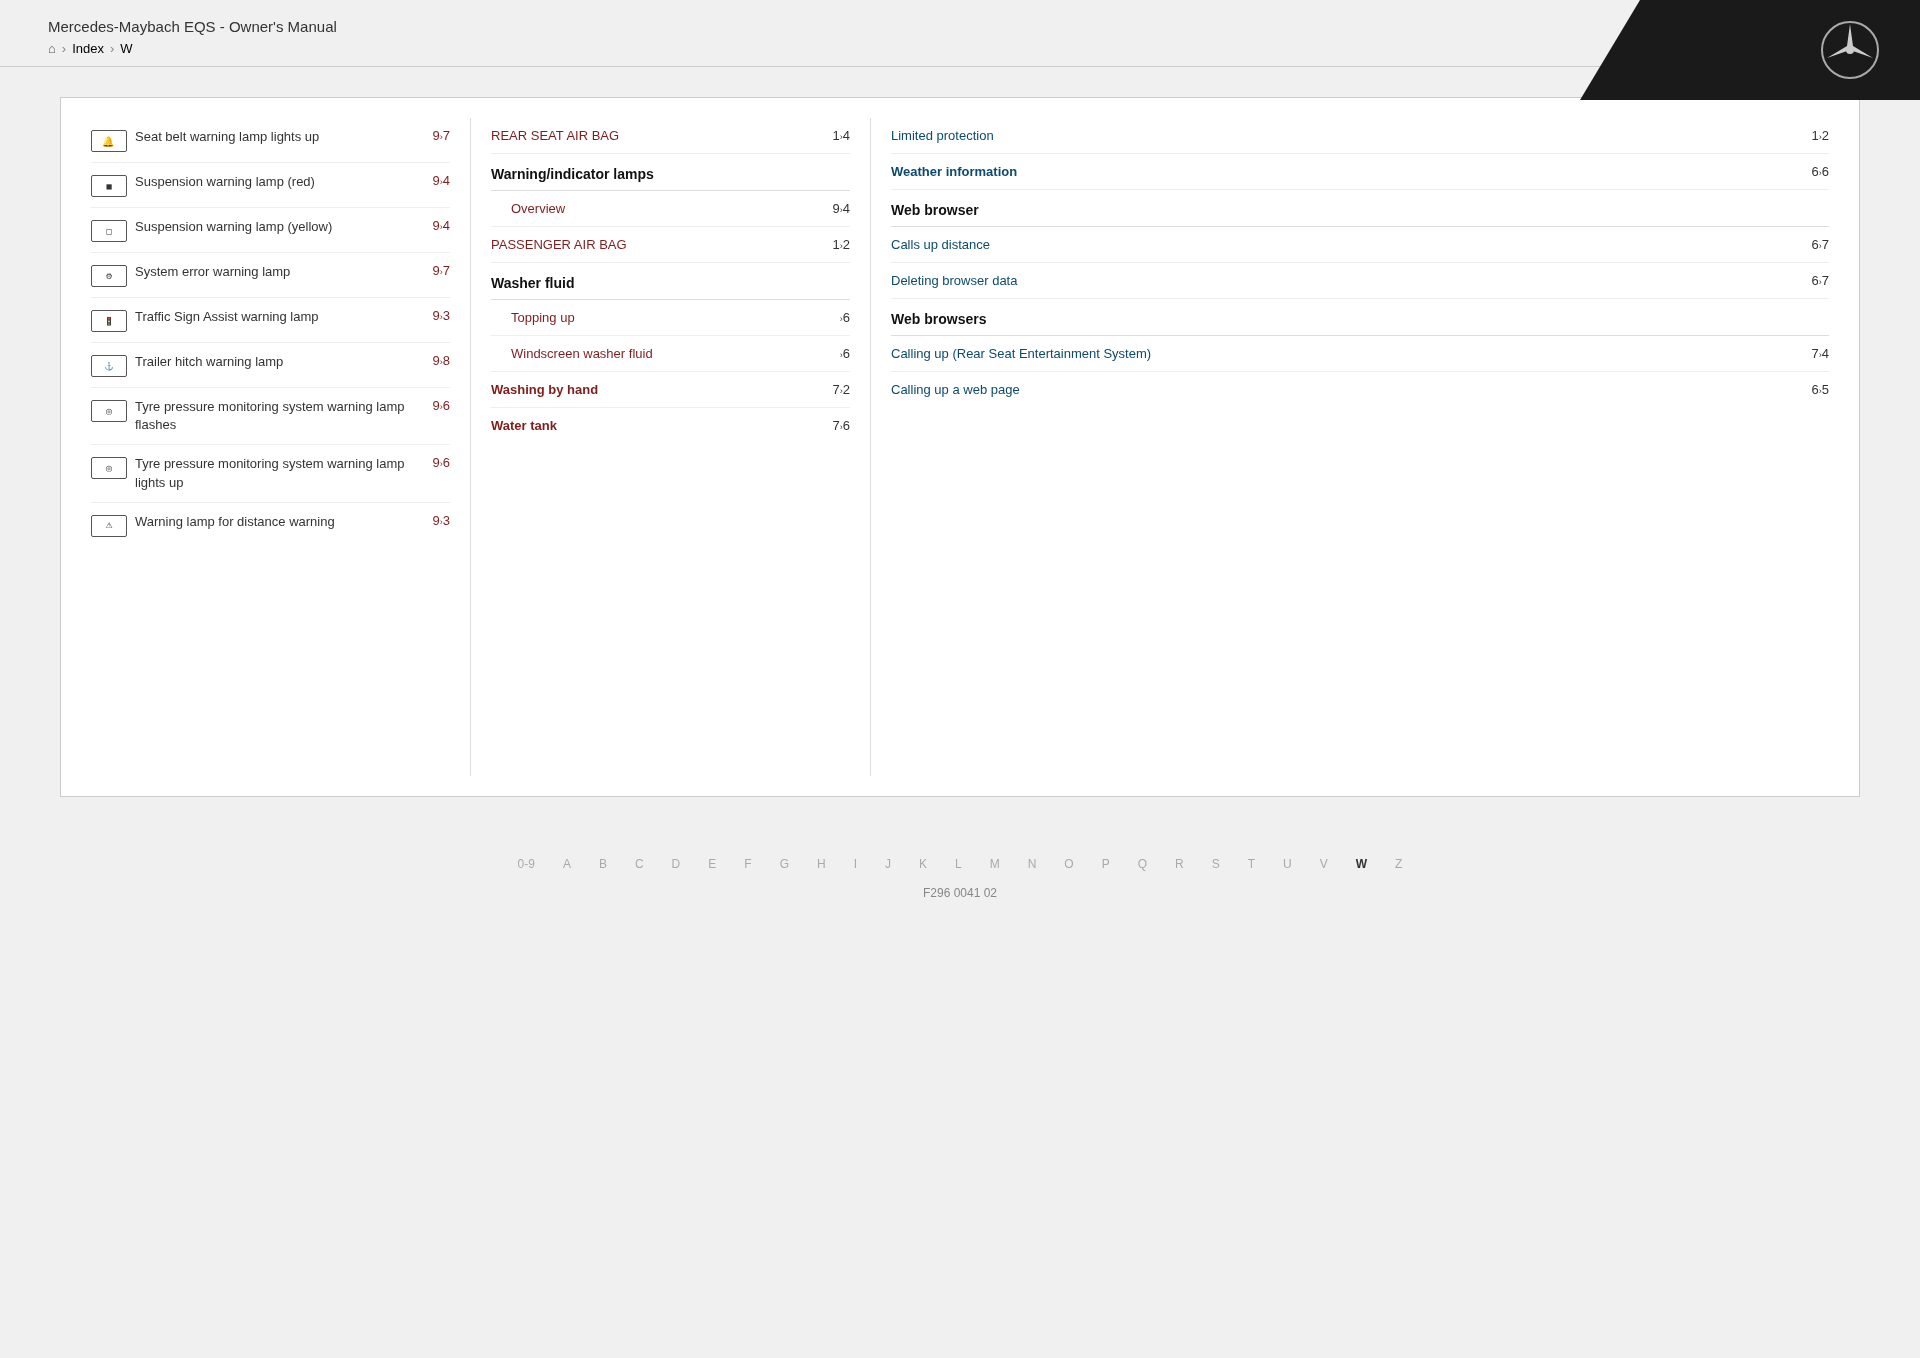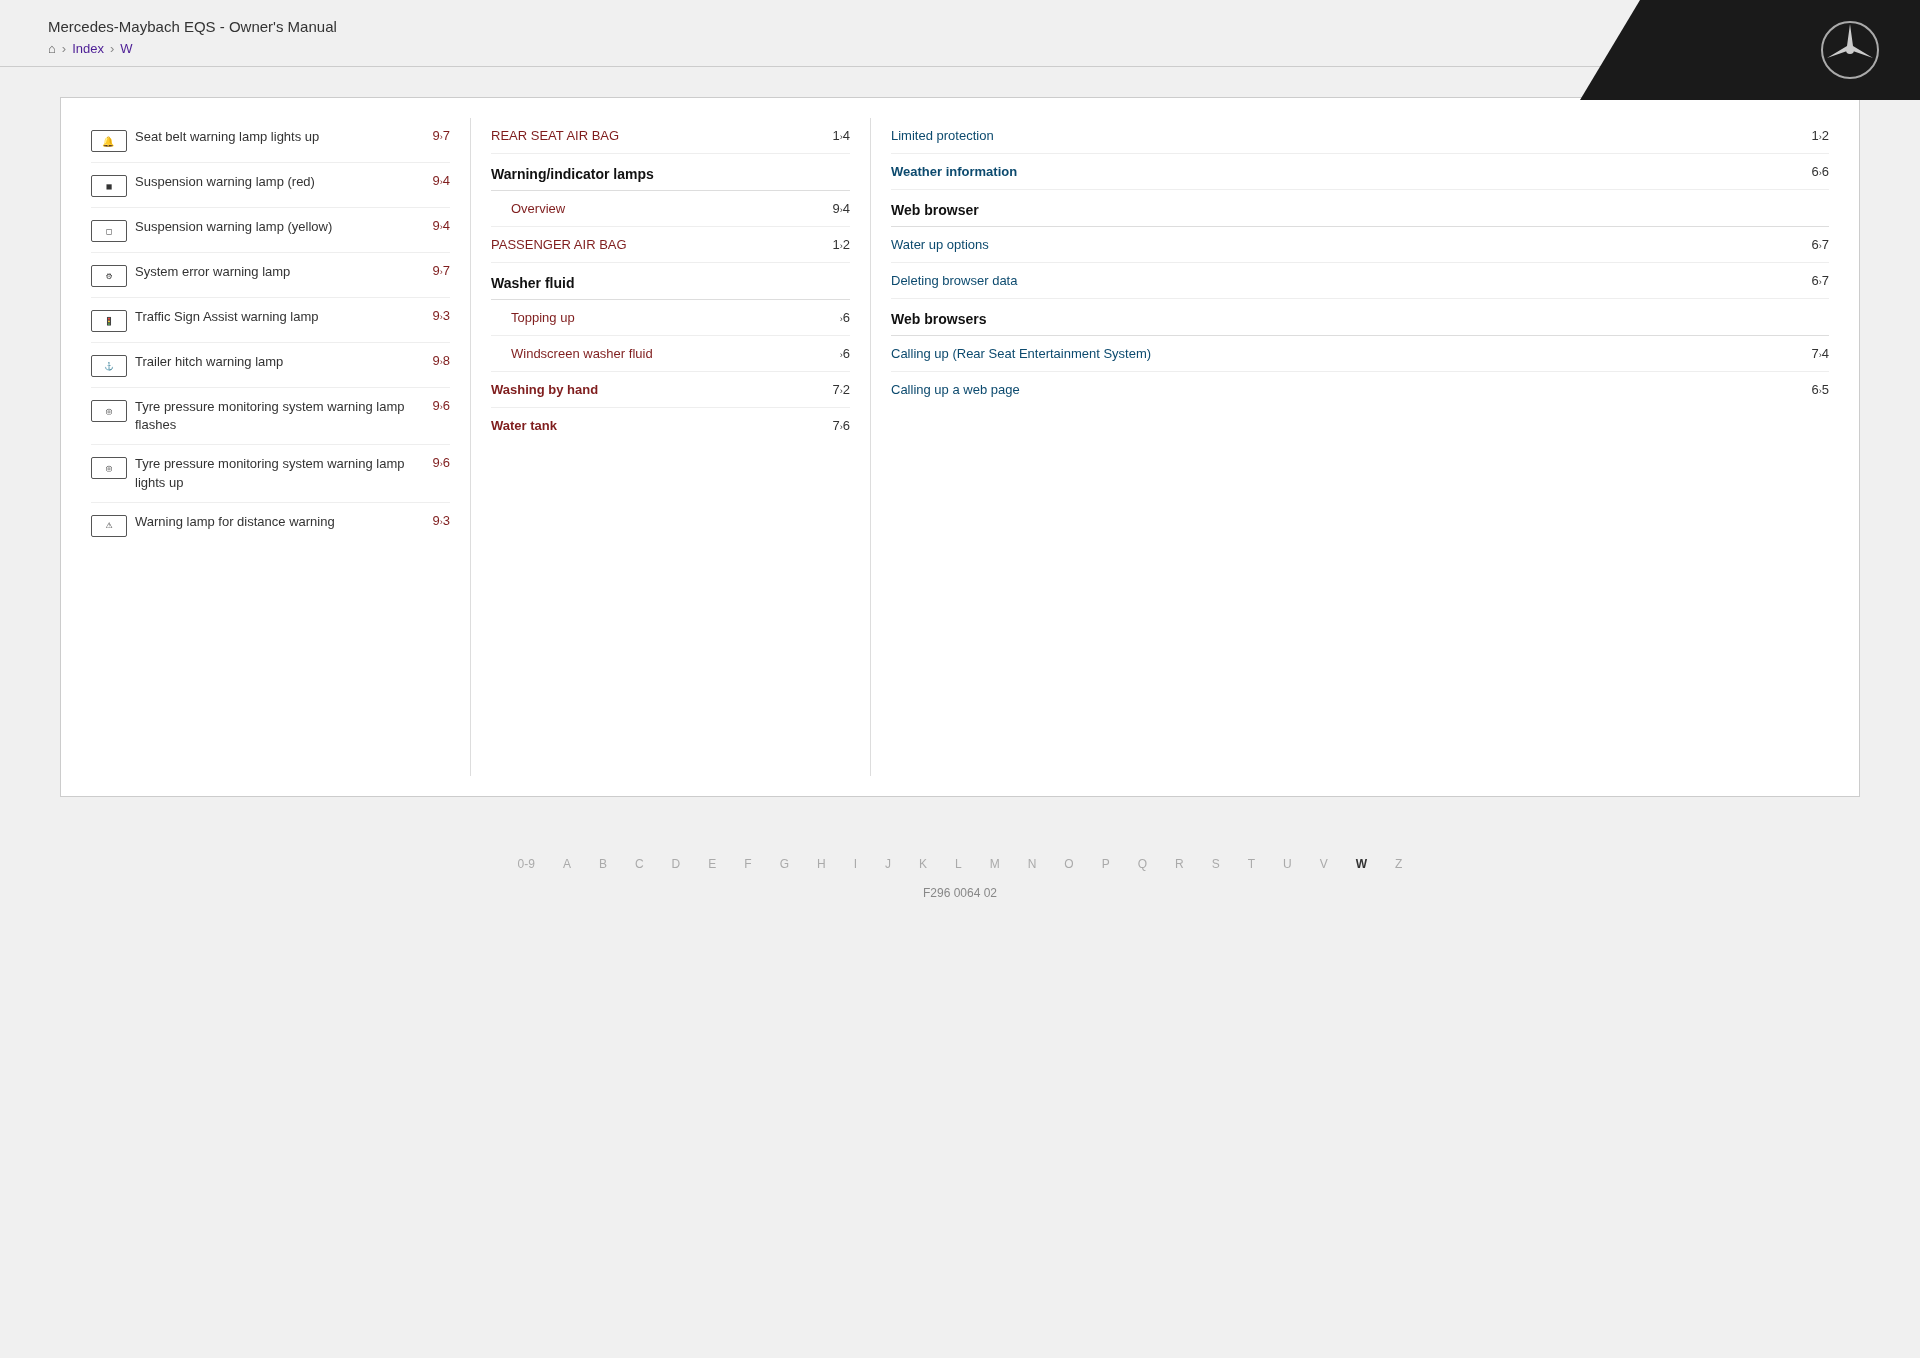--- a/index.html
+++ b/index.html
@@ -29,21 +29,21 @@
       margin-bottom: 6px;
     }
     .breadcrumb {
       display: flex;
       align-items: center;
       gap: 6px;
       font-size: 13px;
       color: #555;
     }
     .breadcrumb-sep { color: #888; }
-    .breadcrumb-link { color: #4c1d95; }
+    .breadcrumb-link { color: #000000; }
 
     
     .logo-area {
       position: absolute;
       top: 0;
       right: 0;
       width: 340px;
       height: 100px;
       background: #1a1a1a;
       clip-path: polygon(60px 0, 100% 0, 100% 100%, 0 100%);
@@ -362,21 +362,21 @@
       </div>
 
       <div class="right-entry">
         <span class="right-entry-text" style="font-weight:bold;">Weather information</span>
         <span class="right-entry-page">6<span style="font-size:9px;">›</span>6</span>
       </div>
 
       <div class="section-header">Web browser</div>
 
       <div class="right-entry">
-        <span class="right-entry-text">Water up options</span>
+        <span class="right-entry-text">Calls up distance</span>
         <span class="right-entry-page">6<span style="font-size:9px;">›</span>7</span>
       </div>
 
       <div class="right-entry">
         <span class="right-entry-text">Deleting browser data</span>
         <span class="right-entry-page">6<span style="font-size:9px;">›</span>7</span>
       </div>
 
       <div class="section-header">Web browsers</div>
 
@@ -415,13 +415,13 @@
   <span class="alpha-item">Q</span>
   <span class="alpha-item">R</span>
   <span class="alpha-item">S</span>
   <span class="alpha-item">T</span>
   <span class="alpha-item">U</span>
   <span class="alpha-item">V</span>
   <span class="alpha-item active">W</span>
   <span class="alpha-item">Z</span>
 </div>
 
-<div class="footer-code">F296 0064 02</div>
+<div class="footer-code">F296 0041 02</div>
 
 </body></html>

